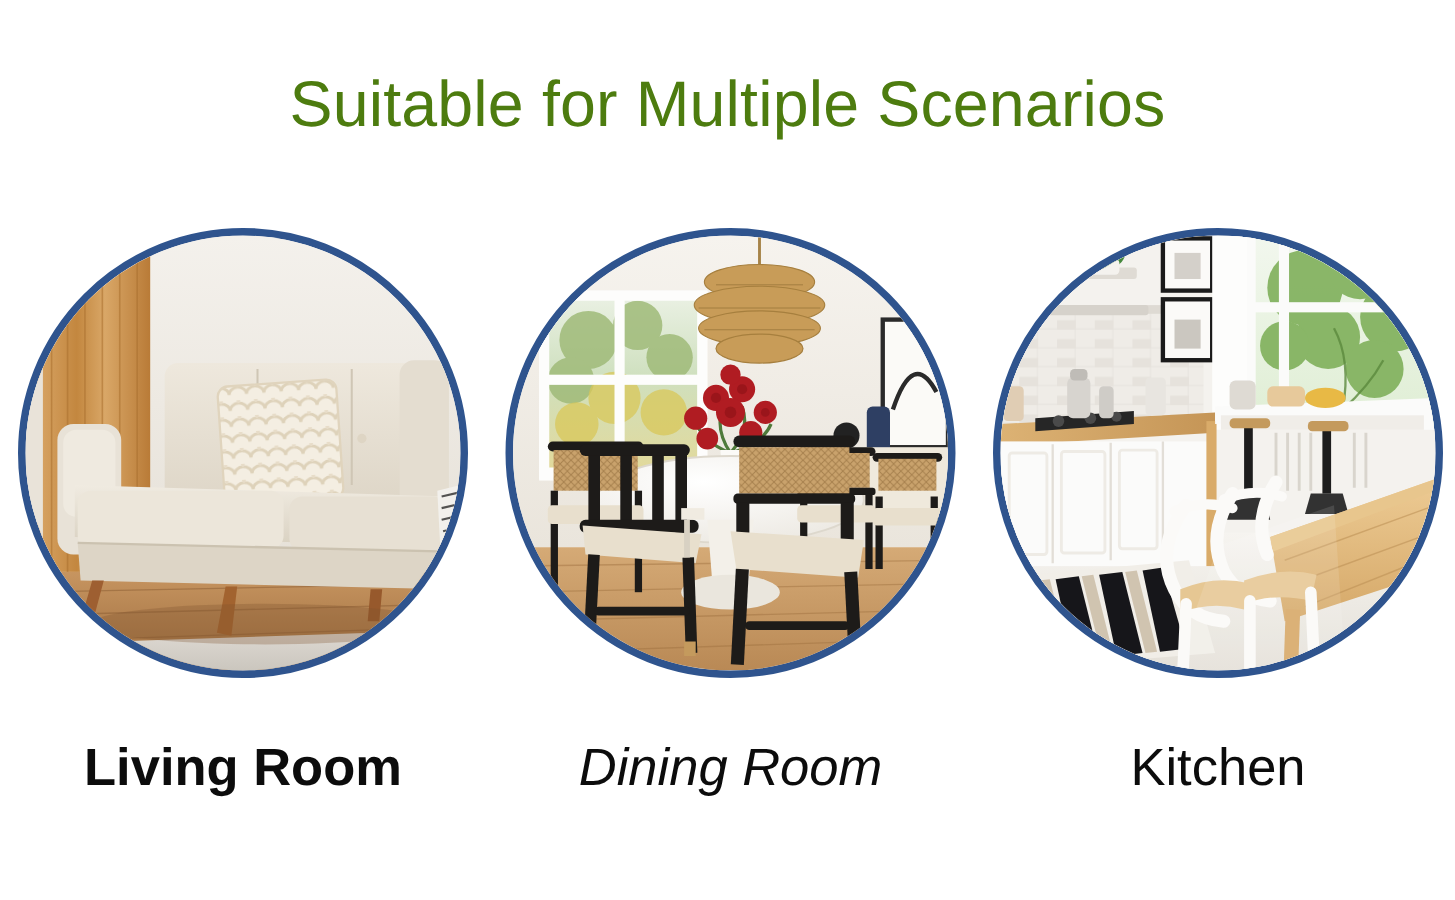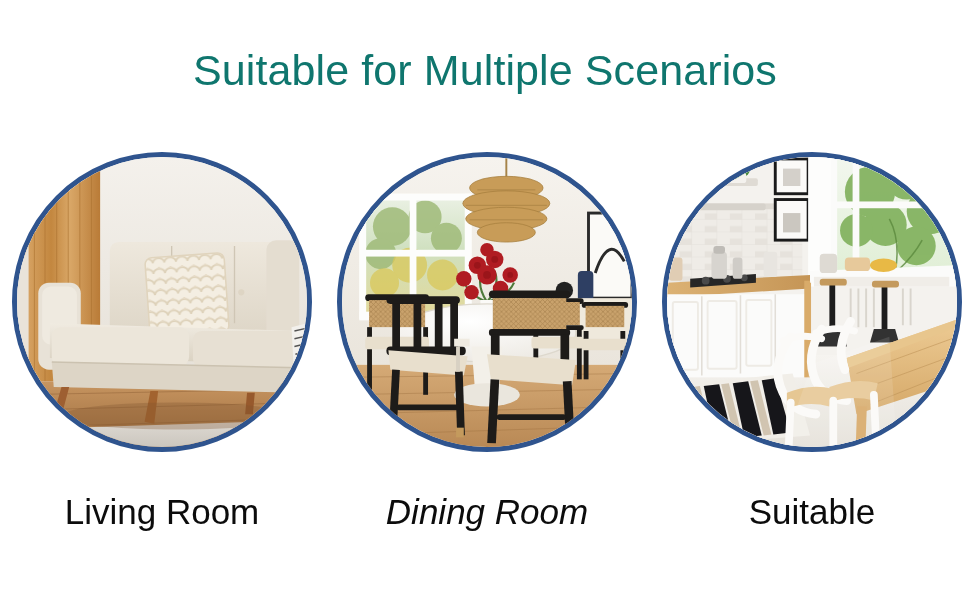--- a/index.html
+++ b/index.html
@@ -13,21 +13,21 @@
 
   
   .title {
     position: absolute;
     top: 46px; left: 0; width: 970px;
     text-align: center;
     font-family: "Liberation Sans", sans-serif;
     font-size: 43px;
     font-weight: 400;
     letter-spacing: 0.1px;
-    color: #0f766e;
+    color: #4d7c0f;
     white-space: nowrap;
   }
 
   
   .circle {
     position: absolute;
     top: 152px;
     width: 300px; height: 300px;
     border-radius: 50%;
     border: 5px solid #2f548e;
@@ -45,21 +45,21 @@
     position: absolute;
     top: 492px;
     width: 300px;
     text-align: center;
     font-family: "Liberation Sans", sans-serif;
     font-size: 35px;
     font-weight: 400;
     color: #0c0c0c;
     white-space: nowrap;
   }
-  .cap1 { left: 12px; }
+  .cap1 { left: 12px; font-weight: bold; }
   .cap2 { left: 337px; font-style: italic; }
   .cap3 { left: 662px; }
 </style>
 </head>
 <body>
 
 <div class="page">
 
   <div class="title">Suitable for Multiple Scenarios</div>
 
@@ -482,15 +482,15 @@
         <path d="M120 190 q20 -8 40 -2"></path>
           <path d="M154 182 q20 -8 40 -2"></path>
       </g>
 
       <path d="M150 214 L230 186 L238 300 L120 300 Z" fill="#ffffff" opacity="0.12"></path>
     </svg>
   </div>
 
   <div class="caption cap1">Living Room</div>
   <div class="caption cap2">Dining Room</div>
-  <div class="caption cap3">Suitable</div>
+  <div class="caption cap3">Kitchen</div>
 
 </div>
 
 </body></html>

